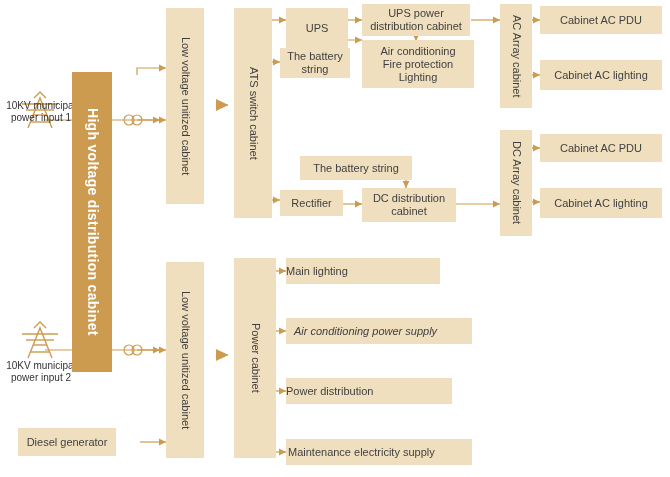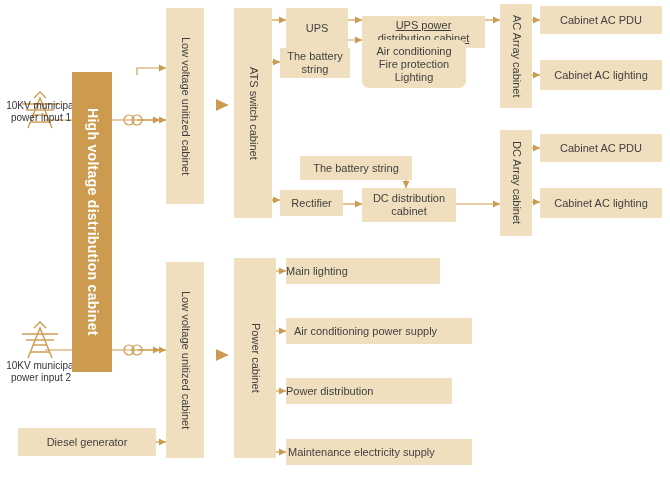--- a/index.html
+++ b/index.html
@@ -143,50 +143,50 @@
       <path d="M26,340 L54,340"></path>
       <path d="M34,328 L40,322 L46,328"></path>
     </g>
   </svg>
 
   <div class="label" style="left:0px; top:100px; width:82px; white-space:pre-line;">10KV municipal
 power input 1</div>
   <div class="label" style="left:0px; top:360px; width:82px; white-space:pre-line;">10KV municipal
 power input 2</div>
 
-  <div class="box" style="left:18px; top:428px; width:138px; height:28px;">Diesel generator</div>
+  <div class="box" style="left:18px; top:428px; width:98px; height:28px;">Diesel generator</div>
 
   <div class="box vert hv" style="left:72px; top:72px; width:40px; height:300px;">High voltage distribution cabinet</div>
 
   <div class="box vert" style="left:166px; top:8px; width:38px; height:196px;">Low voltage unitized cabinet</div>
   <div class="box vert" style="left:166px; top:262px; width:38px; height:196px;">Low voltage unitized cabinet</div>
 
   <div class="box vert" style="left:234px; top:8px; width:38px; height:210px;">ATS switch cabinet</div>
 
   <div class="box vert" style="left:234px; top:258px; width:42px; height:200px;">Power cabinet</div>
 
   <div class="box" style="left:286px; top:8px; width:62px; height:40px;">UPS</div>
   <div class="box" style="left:280px; top:48px; width:70px; height:30px; white-space:pre-line;">The battery string</div>
-  <div class="box" style="left:362px; top:16px; width:123px; height:32px; white-space:pre-line;text-decoration:underline;">UPS power
+  <div class="box" style="left:362px; top:4px; width:108px; height:32px; white-space:pre-line;">UPS power
 distribution cabinet</div>
-  <div class="box" style="left:362px; top:40px; width:104px; height:48px; white-space:pre-line;border-radius:7px;">Air conditioning
+  <div class="box" style="left:362px; top:40px; width:112px; height:48px; white-space:pre-line;">Air conditioning
 Fire protection
 Lighting</div>
 
   <div class="box vert" style="left:500px; top:4px; width:32px; height:104px;">AC Array cabinet</div>
   <div class="box" style="left:540px; top:6px; width:122px; height:28px;">Cabinet AC PDU</div>
   <div class="box" style="left:540px; top:60px; width:122px; height:30px;">Cabinet AC  lighting</div>
 
   <div class="box" style="left:300px; top:156px; width:112px; height:24px;">The battery string</div>
   <div class="box" style="left:362px; top:188px; width:94px; height:34px; white-space:pre-line;">DC distribution
 cabinet</div>
   <div class="box" style="left:280px; top:190px; width:63px; height:26px;">Rectifier</div>
 
   <div class="box vert" style="left:500px; top:130px; width:32px; height:106px;">DC Array cabinet</div>
   <div class="box" style="left:540px; top:134px; width:122px; height:28px;">Cabinet AC PDU</div>
   <div class="box" style="left:540px; top:188px; width:122px; height:30px;">Cabinet AC  lighting</div>
 
   <div class="box" style="left:286px; top:258px; width:154px; height:26px; justify-content:flex-start; padding-left:0;">Main lighting</div>
-  <div class="box" style="left:286px; top:318px; width:186px; height:26px; justify-content:flex-start; padding-left:8px;">Air conditioning power supply</div>
+  <div class="box" style="left:286px; top:318px; width:186px; height:26px; justify-content:flex-start; padding-left:8px;font-style:italic;">Air conditioning power supply</div>
   <div class="box" style="left:286px; top:378px; width:166px; height:26px; justify-content:flex-start; padding-left:0;">Power distribution</div>
   <div class="box" style="left:286px; top:439px; width:186px; height:26px; justify-content:flex-start; ">Maintenance electricity supply</div>
 
 </div>
 
 </body></html>

